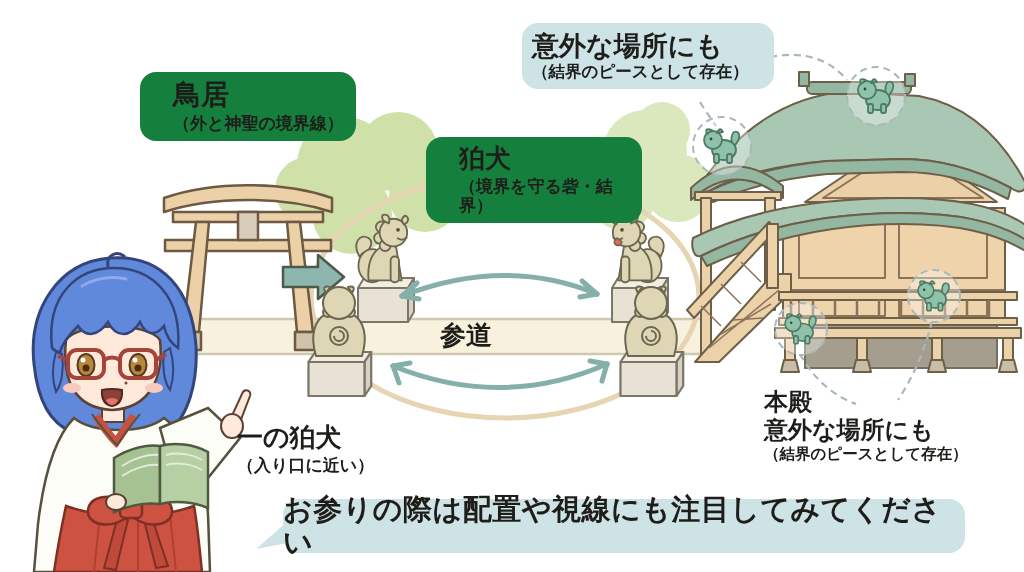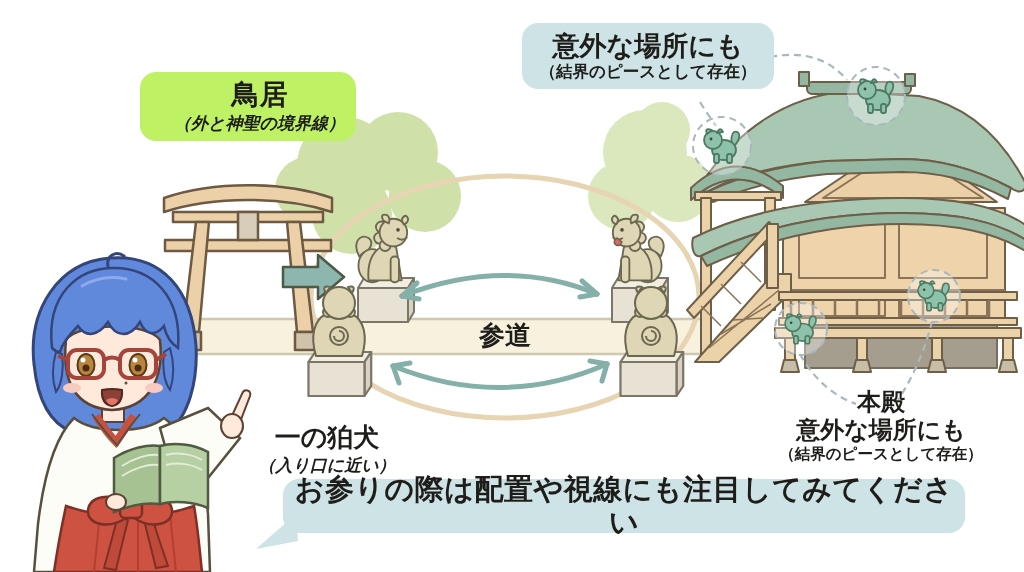--- a/index.html
+++ b/index.html
@@ -1,36 +1,36 @@
 <!DOCTYPE html>
 <html><head>
 <meta charset="utf-8">
 <style>
   html,body{margin:0;padding:0;background:#fff;}
   #stage{position:relative;width:1024px;height:572px;background:#ffffff;overflow:hidden;
          font-family:"DejaVu Sans","Liberation Sans",sans-serif;color:#1e1d1a;}
   #scene{position:absolute;left:0;top:0;z-index:0;}
-  .lbl{position:absolute;text-align:center;z-index:2;line-height:1.15;}
+  .lbl{position:absolute;text-align:left;z-index:2;line-height:1.15;}
   .box{border-radius:16px;padding:7px 10px;box-sizing:border-box;}
-  .tan{background:#bef264;padding-left:33px;}
+  .tan{background:#15803d;padding-left:33px;}
   .blue{background:#cde3e6;}
   .t-big{font-size:28px;font-weight:700;display:block;}
   .t-mid{font-size:26px;font-weight:700;display:block;}
   .t-sub{font-size:16.5px;font-weight:700;display:block;margin-top:2px;}
-  .t-sub2{font-size:17px;font-weight:700;display:block;margin-top:3px;font-style:italic;}
+  .t-sub2{font-size:17px;font-weight:700;display:block;margin-top:3px;}
   #torii-label{left:140px;top:72px;width:216px;}
   #unexpected-top-label{left:522px;top:23px;width:252px;}
   #komainu-label{left:426px;top:137px;width:216px;}
   #sando-label{left:440px;top:321px;width:130px;font-size:26px;font-weight:700;}
   #first-label{left:237px;top:423px;width:180px;}
   #second-label{left:530px;top:422px;width:244px;}
   #honden-label{left:764px;top:390px;width:234px;font-family:Liberation Mono, monospace;}
   #honden-label .l1{font-size:24px;font-weight:700;display:block;}
   #honden-label .l3{font-size:15.5px;font-weight:700;display:block;margin-top:2px;}
-  #speech-bubble{left:283px;top:479px;width:682px;height:54px;background:#cde3e6;
+  #speech-bubble{left:283px;top:499px;width:682px;height:54px;background:#cde3e6;
     border-radius:16px;display:flex;align-items:center;justify-content:center;
     font-size:29px;font-weight:800;letter-spacing:0.5px;}
 </style>
 </head>
 <body>
 
 <div id="stage">
 
 <svg id="scene" width="1024" height="572" viewBox="0 0 1024 572">
   <defs>
@@ -268,20 +268,24 @@
   <div class="lbl box tan" id="torii-label">
     <span class="t-big">鳥居</span>
     <span class="t-sub2">（外と神聖の境界線）</span>
   </div>
 
   <div class="lbl box blue" id="unexpected-top-label">
     <span class="t-big" style="font-size:27px;">意外な場所にも</span>
     <span class="t-sub">（結界のピースとして存在）</span>
   </div>
 
+  <div class="lbl box tan" id="komainu-label">
+    <span class="t-mid">狛犬</span>
+    <span class="t-sub2">（境界を守る砦・結界）</span>
+  </div>
 
   <div class="lbl" id="sando-label">参道</div>
 
   <div class="lbl" id="first-label">
     <span class="t-mid">一の狛犬</span>
     <span class="t-sub2">（入り口に近い）</span>
   </div>
 
 
   <div class="lbl" id="honden-label">

